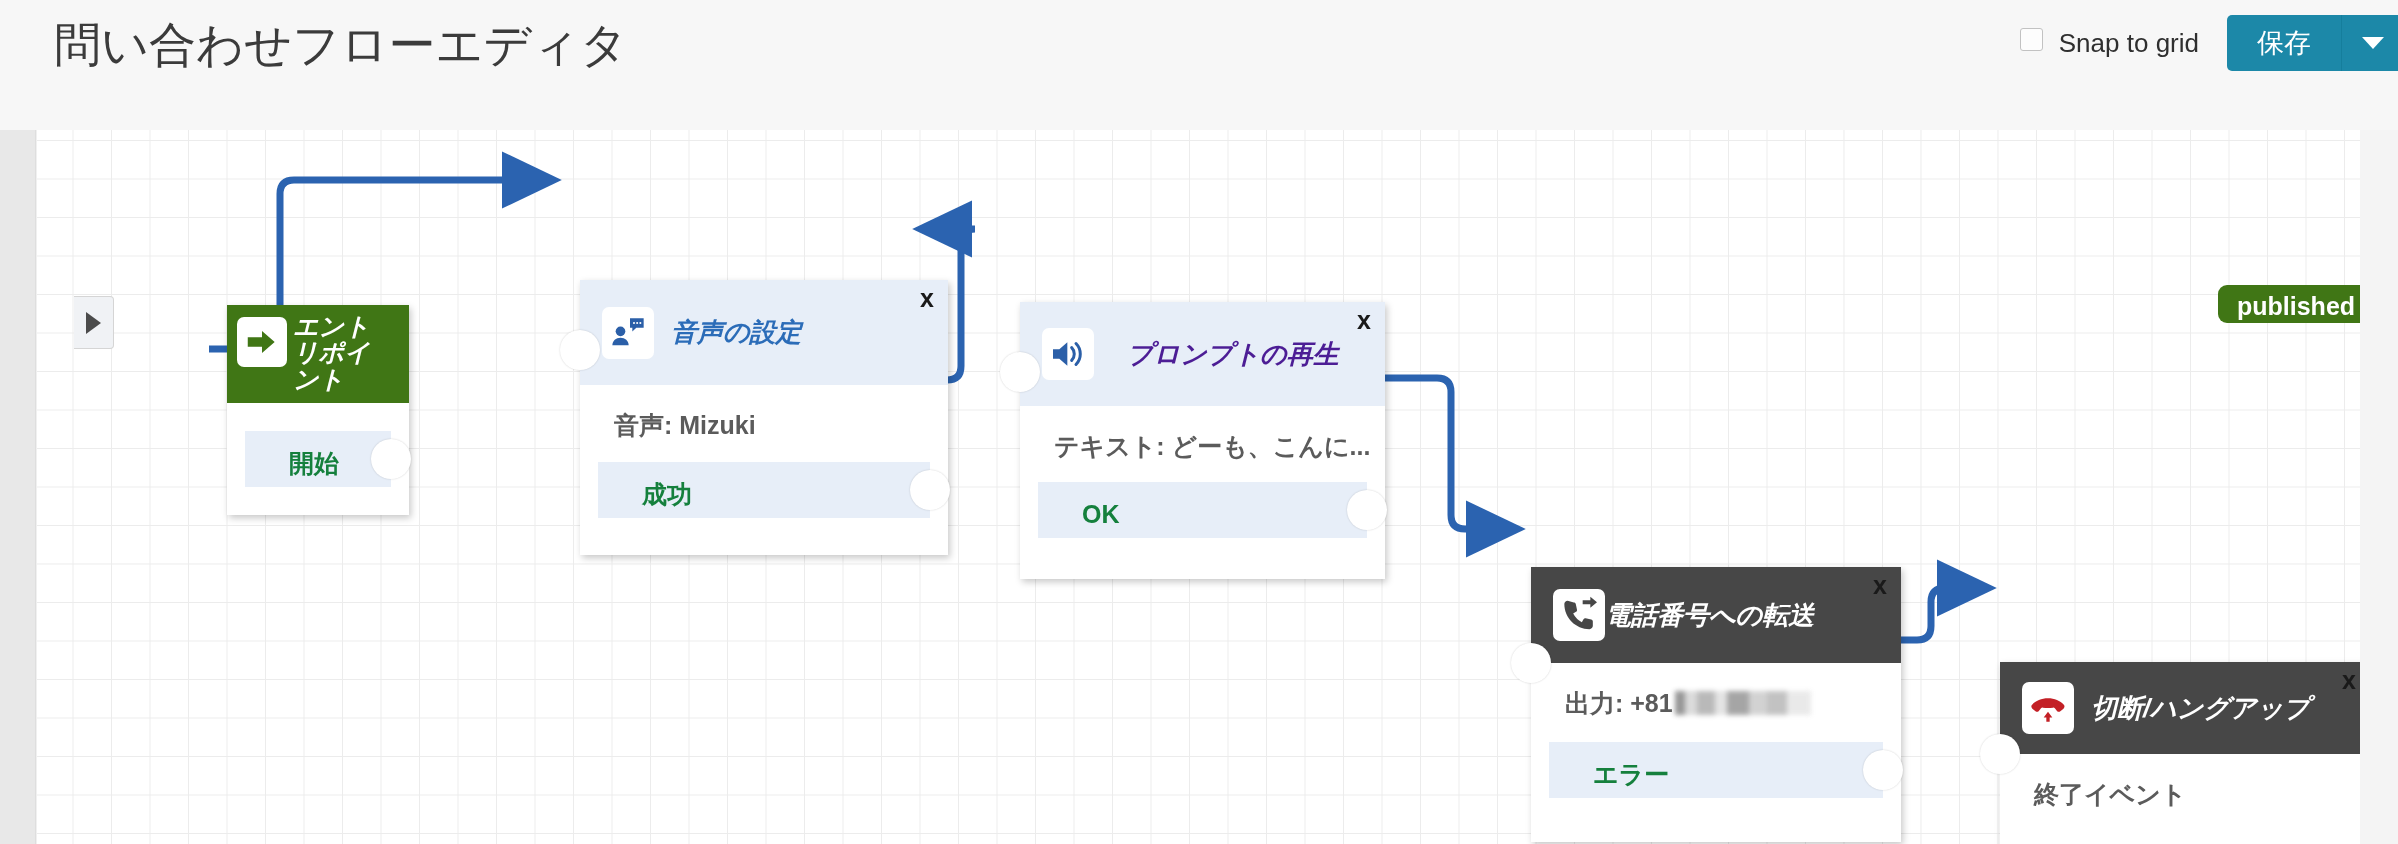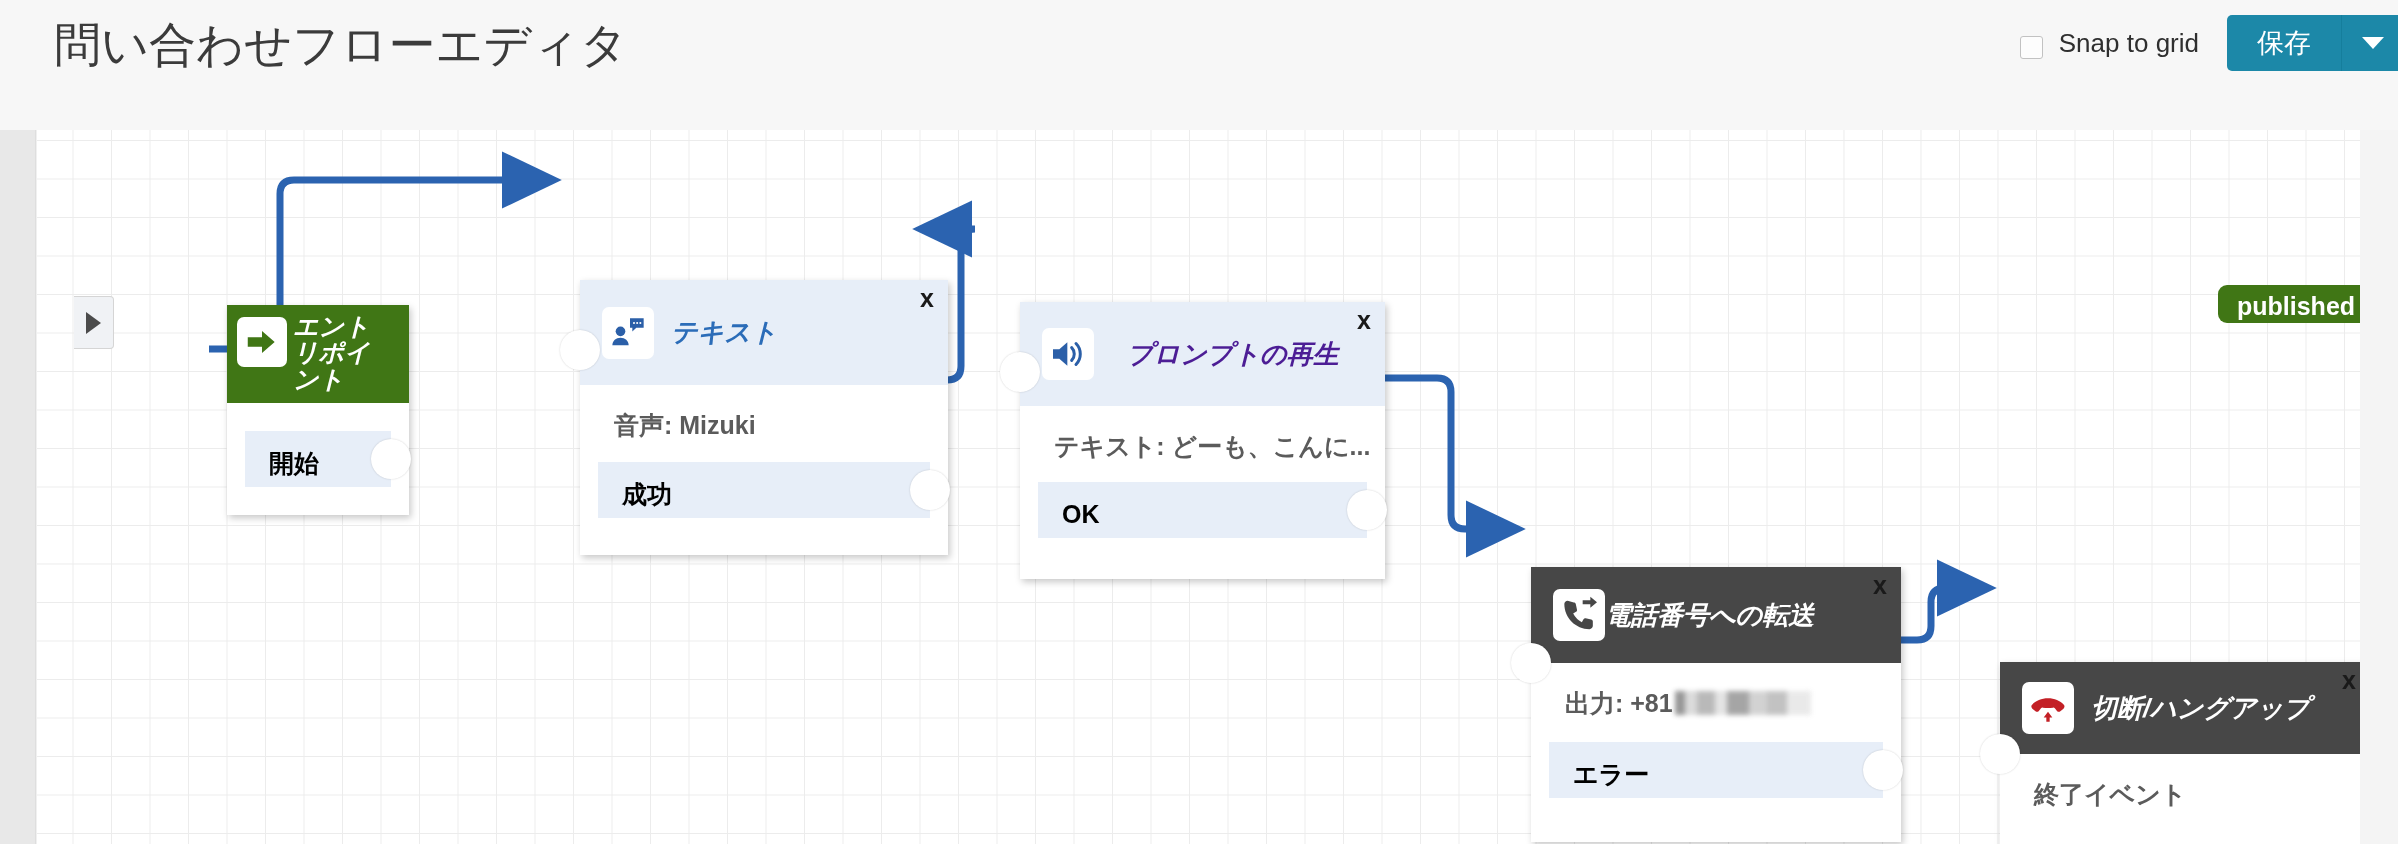--- a/index.html
+++ b/index.html
@@ -38,21 +38,21 @@
   #topbar-right {
     position: absolute;
     right: 22px;
     top: 15px;
     display: flex;
     align-items: center;
     height: 56px;
   }
   #snap-wrap {
     display: flex;
-    align-items: flex-end;
+    align-items: flex-start;
     margin-right: 28px;
   }
   .checkbox-box {
     width: 23px;
     height: 23px;
     border: 1px solid #c2c2c2;
     border-radius: 3px;
     background: #fdfdfd;
     box-sizing: border-box;
     display: inline-block;
@@ -230,22 +230,22 @@
     right: 18px;
     height: 56px;
     background: #e7eef8;
     display: flex;
     align-items: center;
     box-sizing: border-box;
   }
   .node-port .port-label {
     font-size: 25px;
     font-weight: bold;
-    color: #000000;
-    padding-left: 24px;
+    color: #15803d;
+    padding-left: 44px;
     margin-top: 8px;
   }
   .port-dot {
     position: absolute;
     right: -20px;
     top: 50%;
     transform: translateY(-50%);
     width: 40px;
     height: 40px;
     border-radius: 50%;
@@ -445,21 +445,21 @@
         <span class="node-icon">
           <svg width="40" height="40" viewBox="0 0 24 24" aria-hidden="true">
             <circle cx="7.5" cy="11" r="2.9" fill="#2b5fa8"></circle>
             <path d="M2.6 19.4c0-2.8 2.2-4.6 4.9-4.6s4.9 1.8 4.9 4.6z" fill="#2b5fa8"></path>
             <path d="M13.2 3.2h8.2v5.6h-4.4l-2.4 2.3V8.8h-1.4z" fill="#2b5fa8"></path>
             <circle cx="15.6" cy="6" r="0.62" fill="#ffffff"></circle>
             <circle cx="17.5" cy="6" r="0.62" fill="#ffffff"></circle>
             <circle cx="19.4" cy="6" r="0.62" fill="#ffffff"></circle>
           </svg>
         </span>
-        <span class="node-title">テキスト</span>
+        <span class="node-title">音声の設定</span>
         <span class="node-close">x</span>
       </div>
       <div class="node-body">音声: Mizuki</div>
       <div class="node-port">
         <span class="port-label">成功</span>
         <span class="port-dot"></span>
       </div>
     </div>
 
     <div class="node" id="node-prompt">

